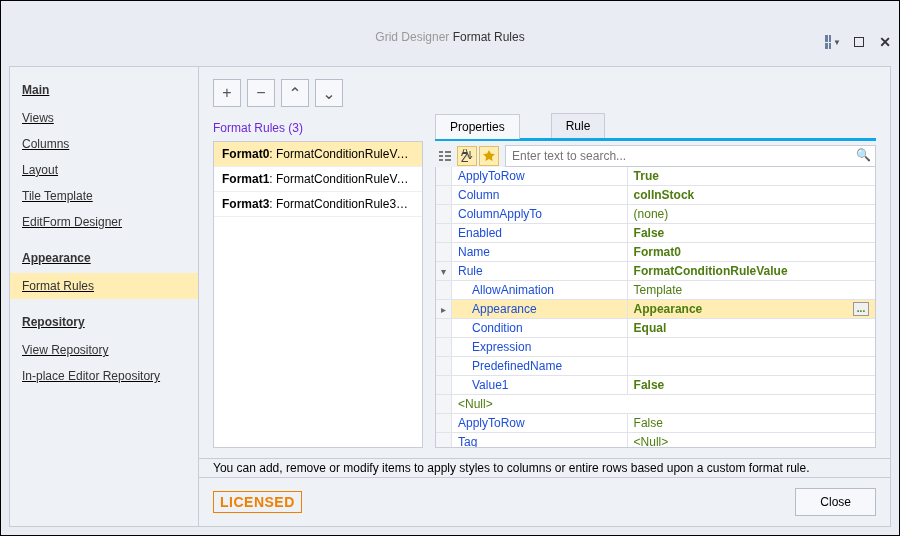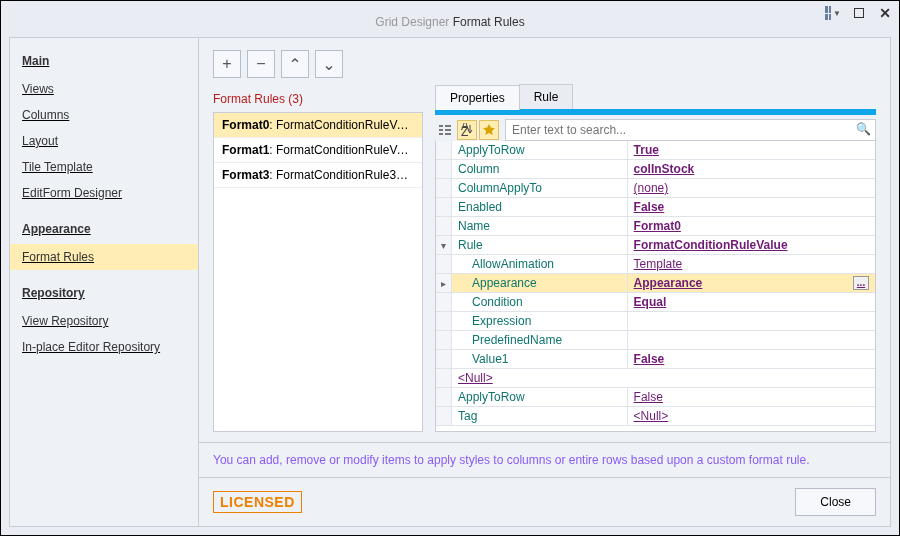--- a/index.html
+++ b/index.html
@@ -1,64 +1,64 @@
 <!DOCTYPE html>
 <html><head>
 <meta charset="utf-8">
 <style>
   * { box-sizing: border-box; margin: 0; padding: 0; font-family: "Segoe UI", Tahoma, sans-serif; font-size: 12px; }
   body { background: #e9ecf3; }
   .window { width: 900px; height: 536px; border: 1px solid #000; background: #e9ecf3; display: flex; flex-direction: column; position: relative; }
-  .titlebar { height: 28px; display: flex; align-items: flex-end; justify-content: center; position: relative; }
+  .titlebar { height: 28px; display: flex; align-items: flex-start; justify-content: center; position: relative; margin-top: 29px; }
   .titlebar .title-light { color: #999; }
   .titlebar .title-bold { color: #333; font-weight: normal; }
   .titlebar .controls { position: absolute; right: 6px; top: 4px; display: flex; gap: 10px; align-items: center; }
   .titlebar .controls .ctl { width: 16px; height: 16px; display: flex; align-items: center; justify-content: center; cursor: pointer; }
   .titlebar .grid-icon { width:14px; height:14px; display:grid; grid-template-columns:1fr 1fr; grid-template-rows:1fr 1fr; gap:1px; }
   .titlebar .grid-icon div { background:#6a7fa0; }
   .titlebar .caret-down { font-size: 8px; color: #555; margin-left: 2px; }
   .titlebar .max-icon { width:10px; height:10px; border:1px solid #333; }
   .titlebar .close-x { font-size:14px; font-weight:bold; color:#333; }
   .body { flex: 1; display: flex; padding: 8px; gap: 0; overflow: hidden; }
   .sidebar { width: 190px; border: 1px solid #c8ccd6; background: #eef1f6; padding: 10px 0; }
   .sidebar .group { margin-bottom: 10px; text-decoration: underline; }
   .sidebar .group-title { font-weight: bold; color: #333; padding: 6px 12px 8px; }
   .sidebar .item { padding: 6px 12px; color: #333; cursor: pointer; }
   .sidebar .item.active { background: #ffedb3; }
   .main { flex: 1; border: 1px solid #c8ccd6; border-left: none; display: flex; flex-direction: column; background: #eef1f6; }
   .toolbar { display: flex; gap: 6px; padding: 12px 14px 6px; }
   .tool-btn { width: 28px; height: 28px; border: 1px solid #b7bcc9; background: #f7f8fb; display: flex; align-items: center; justify-content: center; cursor: pointer; font-size: 16px; color: #555; }
   .content-row { display: flex; flex: 1; padding: 0 14px 10px; gap: 12px; overflow: hidden; }
   .list-col { width: 210px; display: flex; flex-direction: column; }
-  .list-header { color: #b91c1c; padding: 8px 0 6px; }
+  .list-header { color: #6d28d9; padding: 8px 0 6px; }
   .list-box { flex: 1; border: 1px solid #c8ccd6; background: #fff; overflow: hidden; }
   .list-item { padding: 5px 8px; border-bottom: 1px solid #eee; cursor: pointer; white-space: nowrap; overflow: hidden; text-overflow: ellipsis; }
   .list-item.selected { background: #ffedb3; }
   .list-item .li-bold { font-weight: bold; }
   .props-col { flex: 1; display: flex; flex-direction: column; }
-  .tabs { display: flex; border-bottom: 6px solid #0ea5e9; }
+  .tabs { display: flex; border-bottom: 3px solid #0ea5e9; gap: 32px; }
   .tab { padding: 5px 14px; border: 1px solid #c8ccd6; border-bottom: none; background: #e9ecf3; cursor: pointer; margin-right: -1px; }
   .tab.active { background: #f7f8fb; position: relative; top: 1px; }
   .prop-toolbar { display: flex; align-items: center; margin-top: 4px; }
   .prop-tbtn { width: 20px; height: 20px; border: 1px solid transparent; display: flex; align-items: center; justify-content: center; cursor: pointer; font-size: 11px; color: #555; margin-right: 2px; }
   .prop-tbtn.yellow { background: #ffedb3; border-color: #e0c060; }
   .prop-tbtn svg { width:14px; height:14px; }
   .search-box { flex: 1; position: relative; border: 1px solid #c8ccd6; background: #fff; margin-left: 4px; }
   .search-box input { width: 100%; border: none; padding: 3px 24px 3px 6px; background: transparent; outline: none; color: #999; }
   .search-box .search-icon { position: absolute; right: 4px; top: 2px; font-size: 12px; color: #666; }
   .prop-grid { flex: 1; border: 1px solid #c8ccd6; border-top: none; background: #fff; overflow: auto; }
   .prop-row { display: flex; border-bottom: 1px solid #e0e3ea; min-height: 18px; align-items: stretch; }
   .prop-row.selected { background: #ffedb3; }
   .prop-gutter { width: 16px; display: flex; align-items: center; justify-content: center; color: #666; font-size: 10px; background: #f3f5f9; border-right: 1px solid #e0e3ea; }
-  .prop-name { width: 40%; padding: 2px 6px; border-right: 1px solid #e0e3ea; color: #0f766e; display: flex; align-items: center; }
+  .prop-name { width: 40%; padding: 2px 6px; border-right: 1px solid #e0e3ea; color: #1d4ed8; display: flex; align-items: center; }
   .prop-name .indent1 { margin-left: 14px; }
-  .prop-val { flex: 1; padding: 2px 6px; color: #701a75; display: flex; align-items: center; justify-content: space-between; text-decoration: underline; }
+  .prop-val { flex: 1; padding: 2px 6px; color: #4d7c0f; display: flex; align-items: center; justify-content: space-between; }
   .prop-val.bold { font-weight: bold; }
   .prop-val .ellipsis-btn { width: 16px; height: 14px; border: 1px solid #999; background: #f0f0f0; font-size: 10px; text-align: center; line-height: 12px; cursor: pointer; }
-  .footer-text { padding: 10px 14px; color: #8b5cf6; border-top: 1px solid #c8ccd6; }
+  .footer-text { padding: 2px 14px; color: #000000; border-top: 1px solid #c8ccd6; }
   .bottom-bar { display: flex; align-items: center; justify-content: space-between; padding: 10px 14px; border-top: 1px solid #c8ccd6; }
   .licensed { border: 1px solid #f08000; color: #f08000; font-weight: bold; font-size: 14px; padding: 2px 6px; letter-spacing: 0.5px; }
   .close-btn { border: 1px solid #b7bcc9; background: #f7f8fb; padding: 6px 24px; cursor: pointer; }
 </style>
 </head>
 <body>
 
 <div class="window">
   <div class="titlebar">
     <span>

